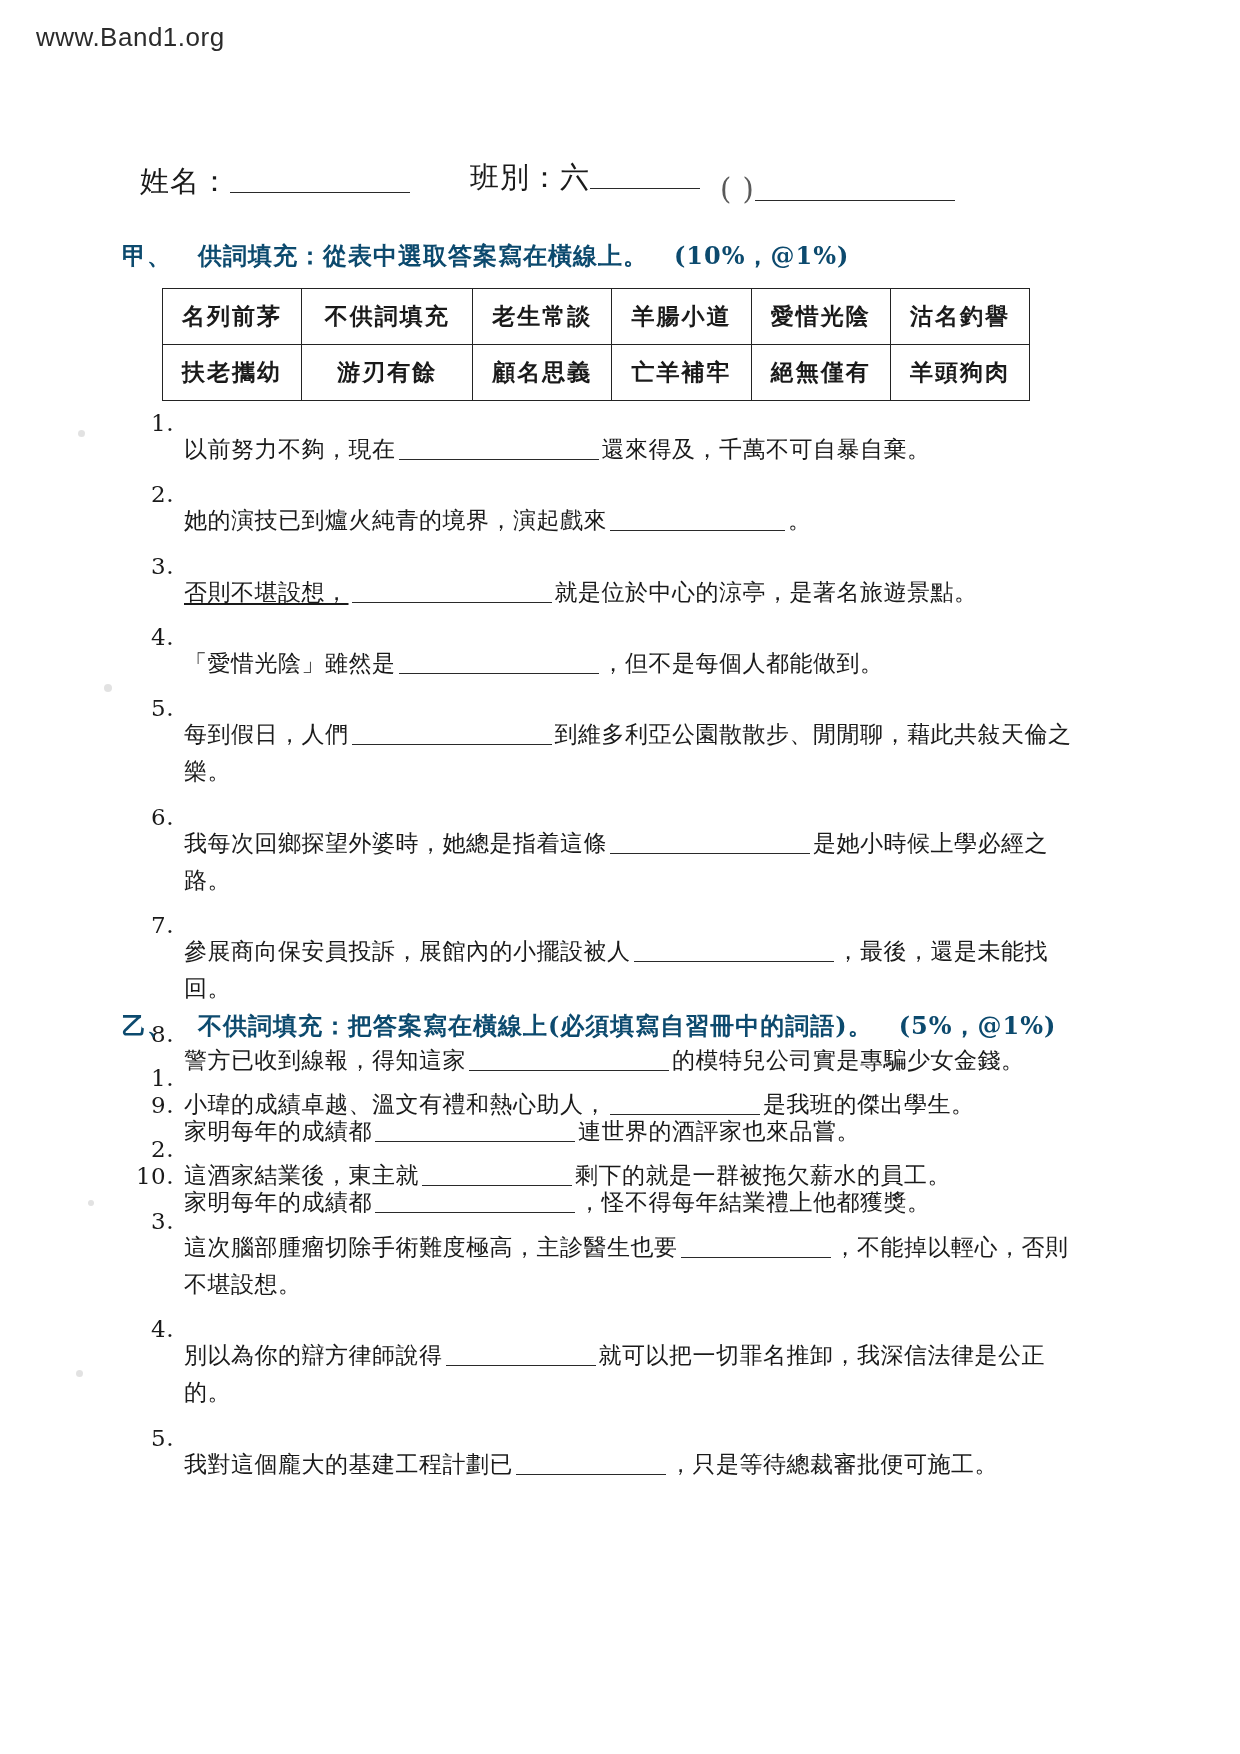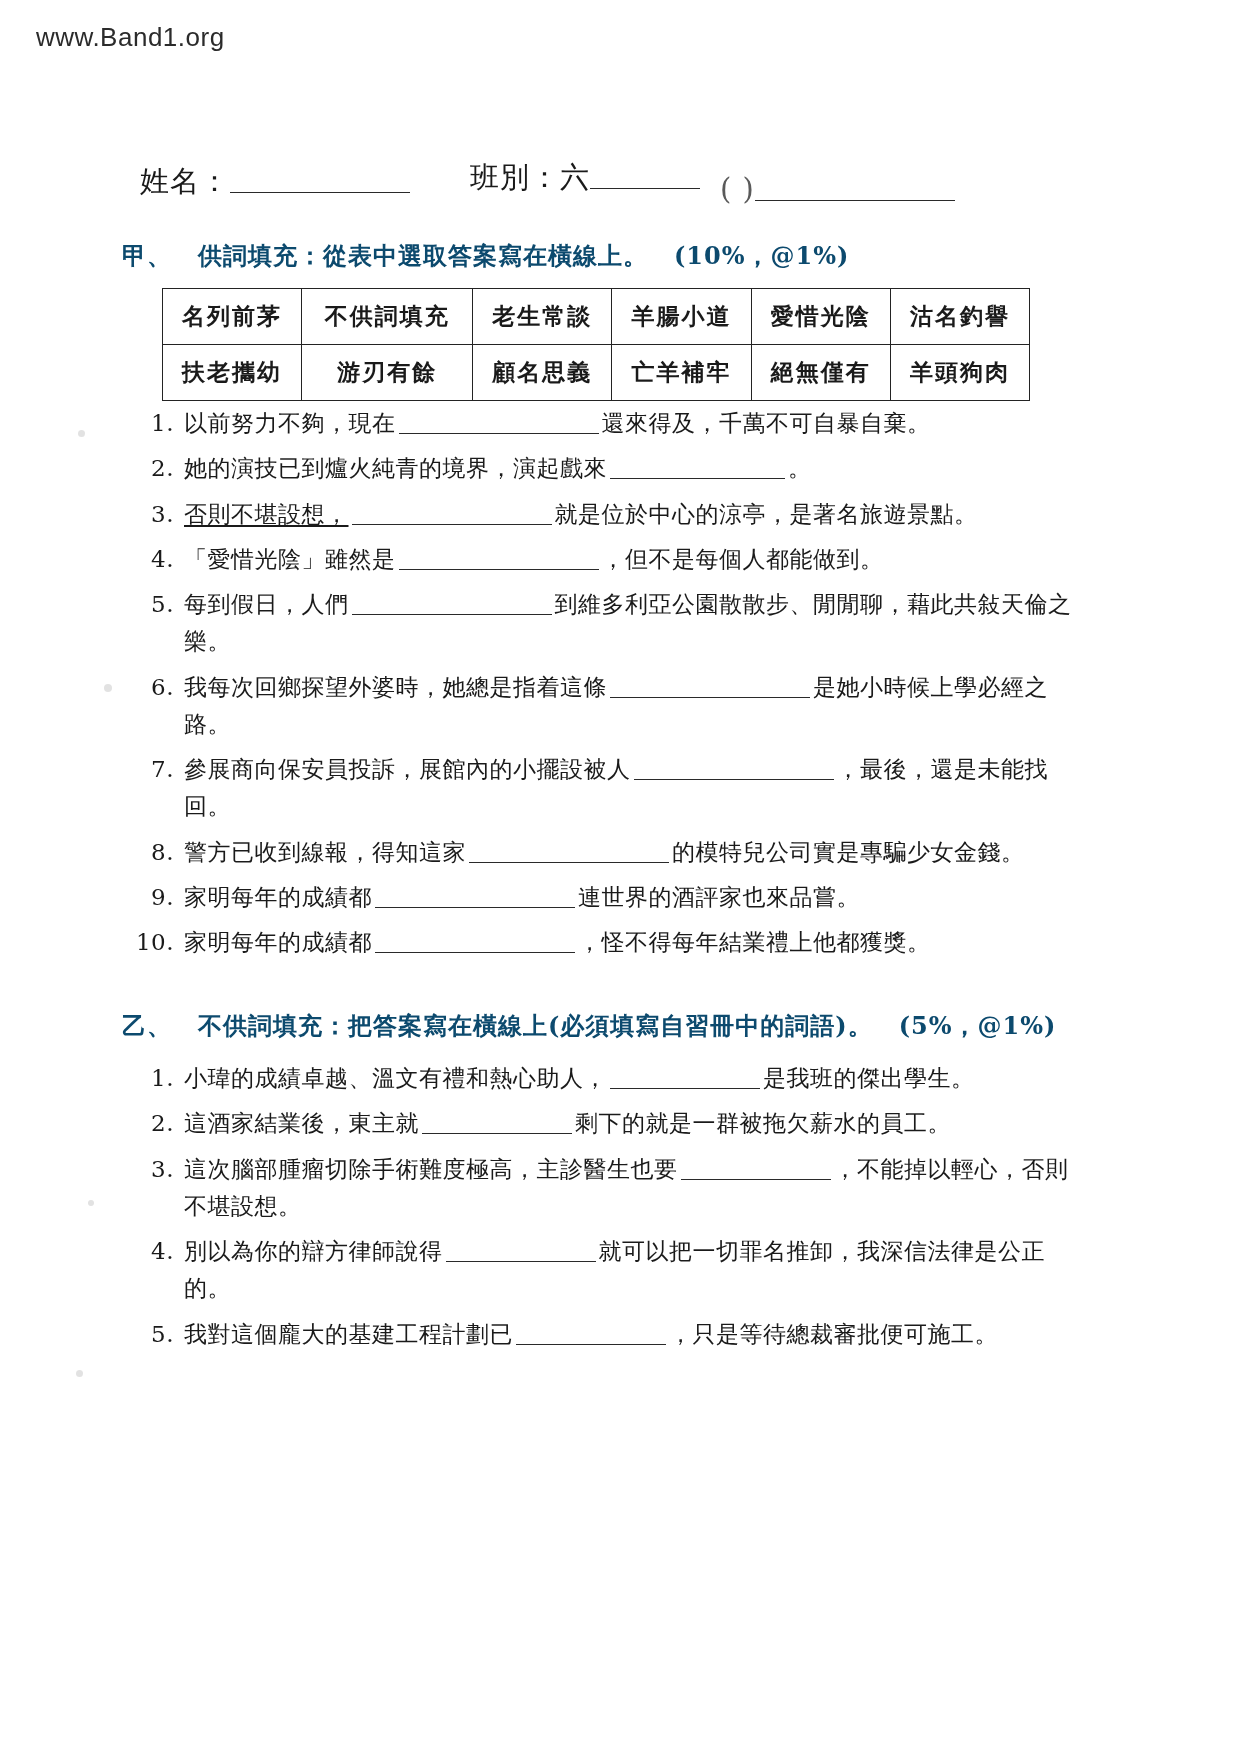--- a/index.html
+++ b/index.html
@@ -112,21 +112,21 @@
     margin-bottom: 8px;
     letter-spacing: 0.5px;
   }
   .q .num {
     width: 44px;
     flex: 0 0 44px;
     text-align: right;
     padding-right: 10px;
     font-family: "DejaVu Serif", serif;
   }
-  .q .body { flex: 1 1 auto; }
+  .q .body { flex: 1 1 auto; margin-top: 26px; }
   .blank {
     display: inline-block;
     border-bottom: 1.6px solid #2a2a2a;
     height: 1.15em;
     vertical-align: -3px;
     margin: 0 3px;
   }
   .blank.w-long { width: 200px; }
   .blank.w-mid { width: 175px; }
   .blank.w-short { width: 150px; }

